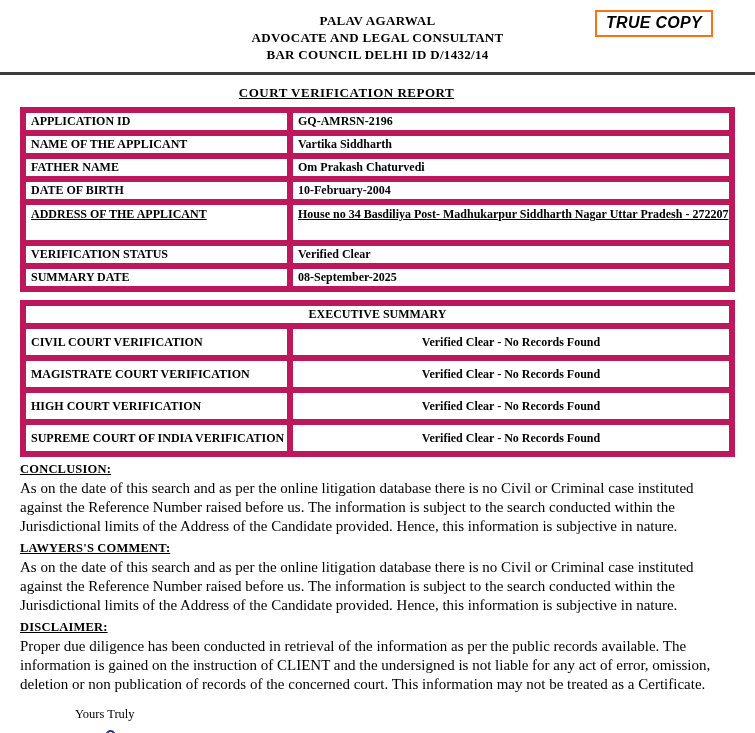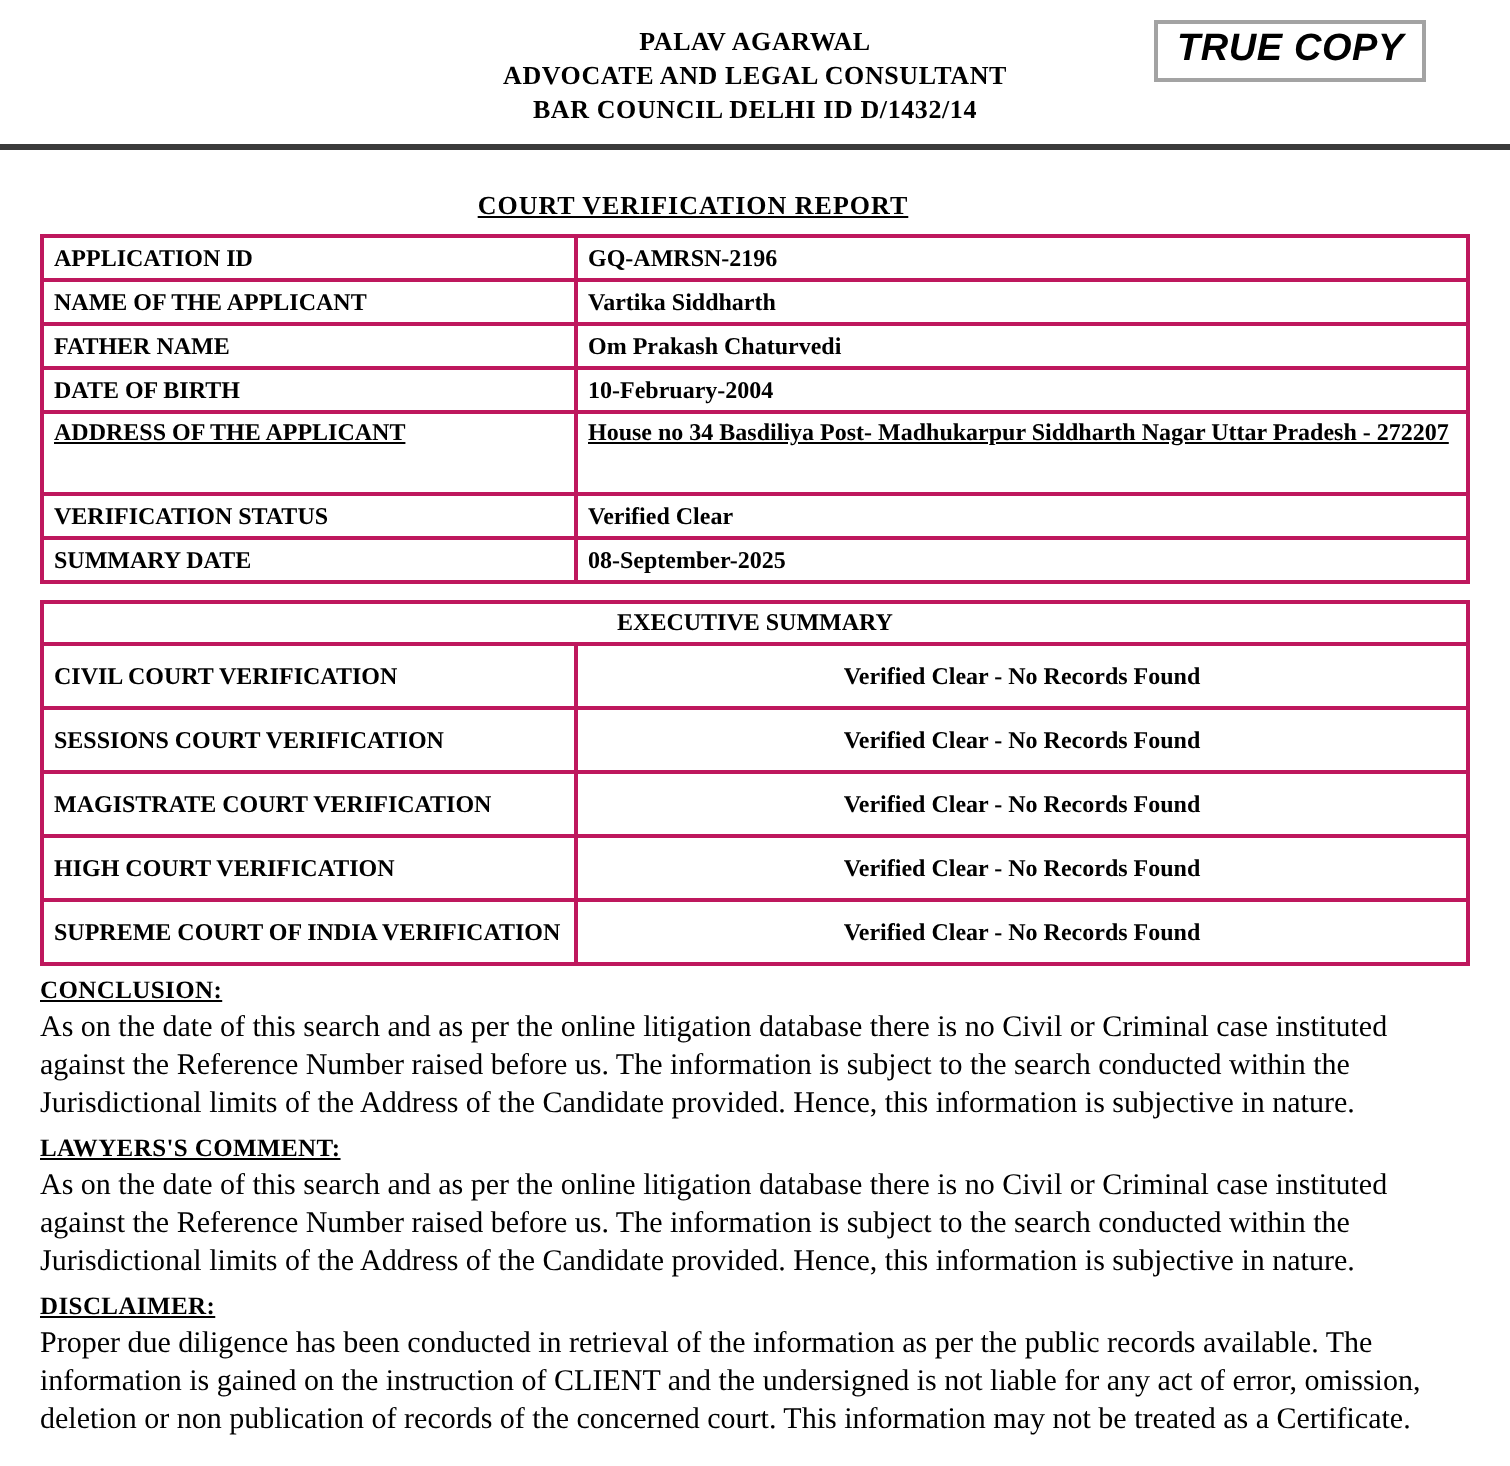--- a/index.html
+++ b/index.html
@@ -7,35 +7,35 @@
     width:755px;height:733px;background:#ffffff;color:#000;
     font-family:"Liberation Serif","DejaVu Serif",serif;
     overflow:hidden;position:relative;
   }
   .page{position:relative;padding:12px 20px 0 20px;}
 
   
   .letterhead{text-align:center;font-weight:bold;font-size:13px;line-height:17px;letter-spacing:.3px;}
   .stamp{
     position:absolute;top:10px;right:42px;
-    border:2px solid #a3a3a3;padding:2px 9px 3px 9px;
+    border:2px solid #f97316;padding:2px 9px 3px 9px;
     font-family:"Liberation Sans","DejaVu Sans",sans-serif;
-    font-style:italic;font-weight:bold;font-size:19px;letter-spacing:.3px;
+    font-style:italic;font-weight:bold;font-size:16px;letter-spacing:.3px;
   }
   .rule{height:3px;background:#3b3b3b;margin:9px -20px 0 -20px;}
 
   
   .report-title{
     text-align:center;font-weight:bold;font-size:13px;letter-spacing:.5px;
-    text-decoration:underline;margin-top:20px;padding-right:62px;
+    text-decoration:underline;margin-top:10px;padding-right:62px;
   }
 
   
   table{border-collapse:collapse;table-layout:fixed;width:715px;}
-  td{border:2px solid #be185d;font-weight:bold;font-size:12px;padding:1px 5px;vertical-align:middle;overflow:hidden;white-space:nowrap;}
+  td{border:6px solid #be185d;font-weight:bold;font-size:12px;padding:1px 5px;vertical-align:middle;overflow:hidden;white-space:nowrap;}
   col.c-label{width:267px;}
   .t-details{margin-top:6px;}
   .t-details tr{height:22px;}
   .t-details tr.tall{height:41px;text-decoration:underline;}
   .t-details tr.tall td{vertical-align:top;padding-top:2px;}
   .t-summary{margin-top:8px;}
   .t-summary tr{height:32px;}
   .t-summary tr.hdr{height:21px;}
   .t-summary tr.hdr td{text-align:center;}
   .t-summary td.val{text-align:center;}
@@ -108,24 +108,20 @@
       </colgroup>
     <tbody>
         <tr class="hdr">
       <td colspan="2">EXECUTIVE SUMMARY</td>
     </tr>
     <tr>
       <td>CIVIL COURT VERIFICATION</td>
       <td class="val">Verified Clear - No Records Found</td>
     </tr>
     <tr>
-      <td>SESSIONS COURT VERIFICATION</td>
-      <td class="val">Verified Clear - No Records Found</td>
-    </tr>
-    <tr>
       <td>MAGISTRATE COURT VERIFICATION</td>
       <td class="val">Verified Clear - No Records Found</td>
     </tr>
     <tr>
       <td>HIGH COURT VERIFICATION</td>
       <td class="val">Verified Clear - No Records Found</td>
     </tr>
     <tr>
       <td>SUPREME COURT OF INDIA VERIFICATION</td>
       <td class="val">Verified Clear - No Records Found</td>

